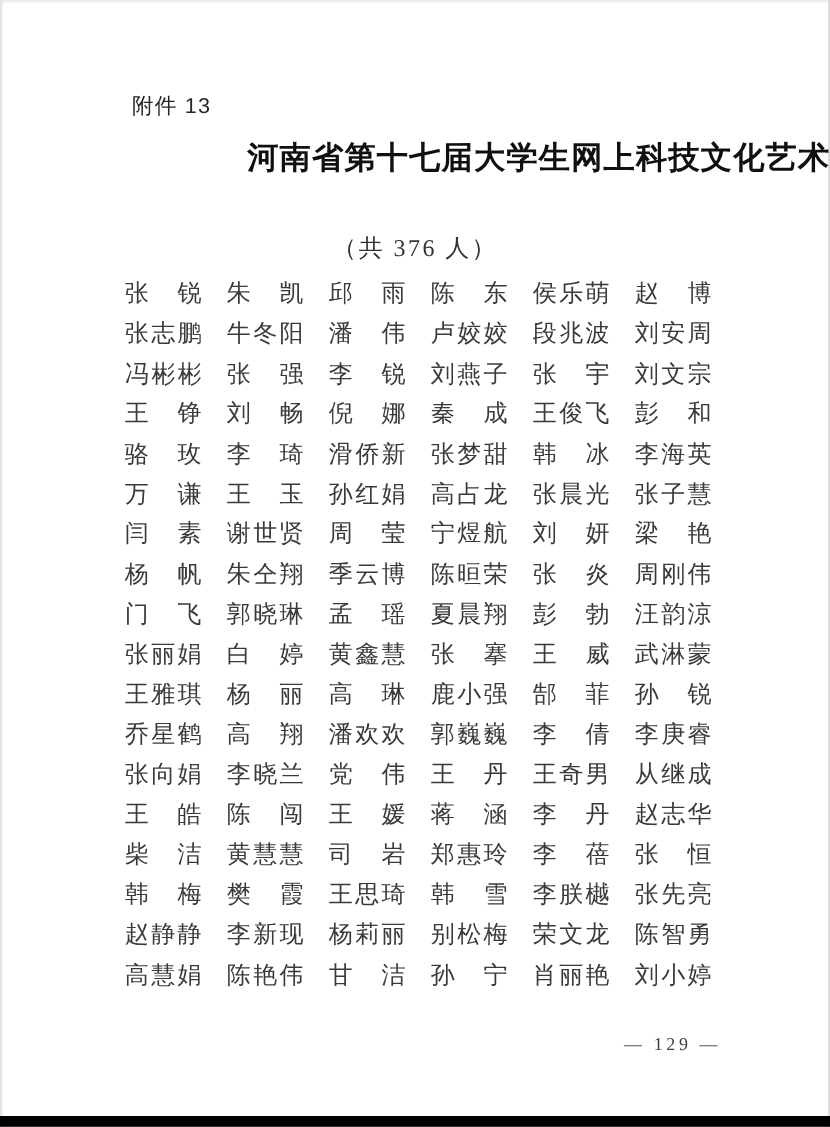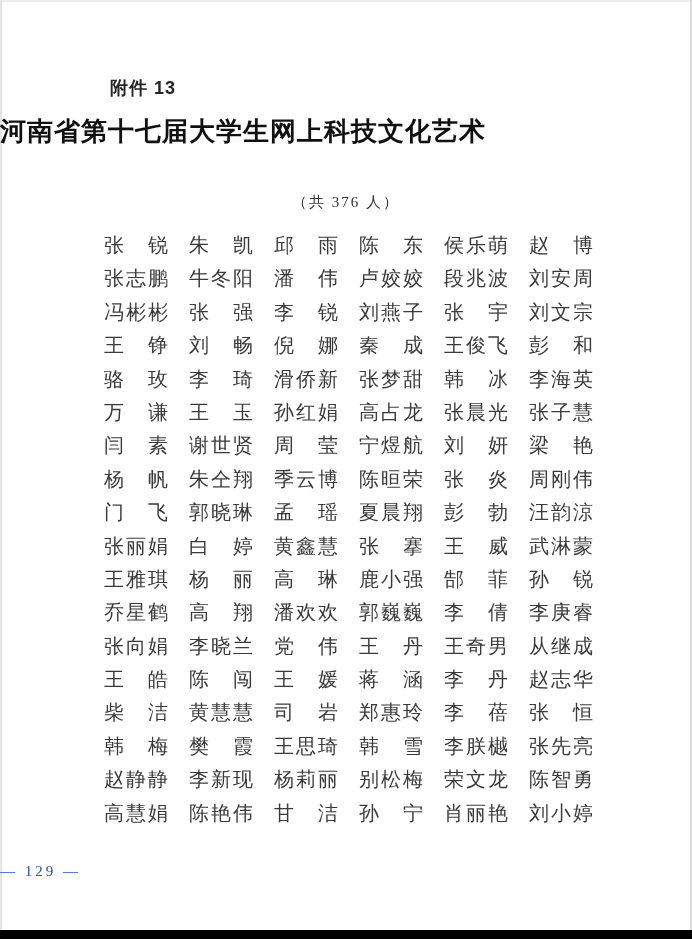--- a/index.html
+++ b/index.html
@@ -20,46 +20,46 @@
   .edge-left   { position:absolute; top:0; left:0; width:2px; height:100%; background:#e4e4e4; }
   .edge-right  { position:absolute; top:0; right:0; width:2px; height:100%; background:#dcdcdc; }
   .bottom-bar  { position:absolute; bottom:0; left:0; width:100%; height:9px; background:#000; }
 
   .attachment-label {
     position: absolute;
     left: 110px;
     top: 76px;
     font-family: "Liberation Sans", sans-serif;
     font-size: 18px;
-    font-weight: 700;
+    font-weight: 400;
     color: #262626;
     letter-spacing: 1px;
   }
 
   .doc-title {
     position: absolute;
     top: 112px;
     left: 0;
     width: 100%;
-    text-align: left;
+    text-align: right;
     font-family: "Liberation Sans", sans-serif;
     font-weight: 700;
     font-size: 26px;
     line-height: 39px;
     color: #101010;
     letter-spacing: 1px;
   }
 
   .count-note {
     position: absolute;
     top: 193px;
     left: 0;
     width: 100%;
     text-align: center;
-    font-size: 15px;
+    font-size: 20px;
     color: #333333;
     letter-spacing: 2px;
   }
 
   .name-grid {
     position: absolute;
     left: 104px;
     top: 234px;
     width: 489px;
   }
@@ -78,23 +78,23 @@
     color: #3a3a3a;
     white-space: nowrap;
   }
   .name-cell span { display: block; }
 
   .page-number {
     position: absolute;
     top: 863px;
     left: 0;
     width: 601px;
-    text-align: left;
+    text-align: right;
     font-size: 15px;
-    color: #1d4ed8;
+    color: #404040;
     letter-spacing: 3px;
   }
 </style>
 </head>
 <body>
 
 <div class="edge-top"></div>
 <div class="edge-left"></div>
 <div class="edge-right"></div>
 

